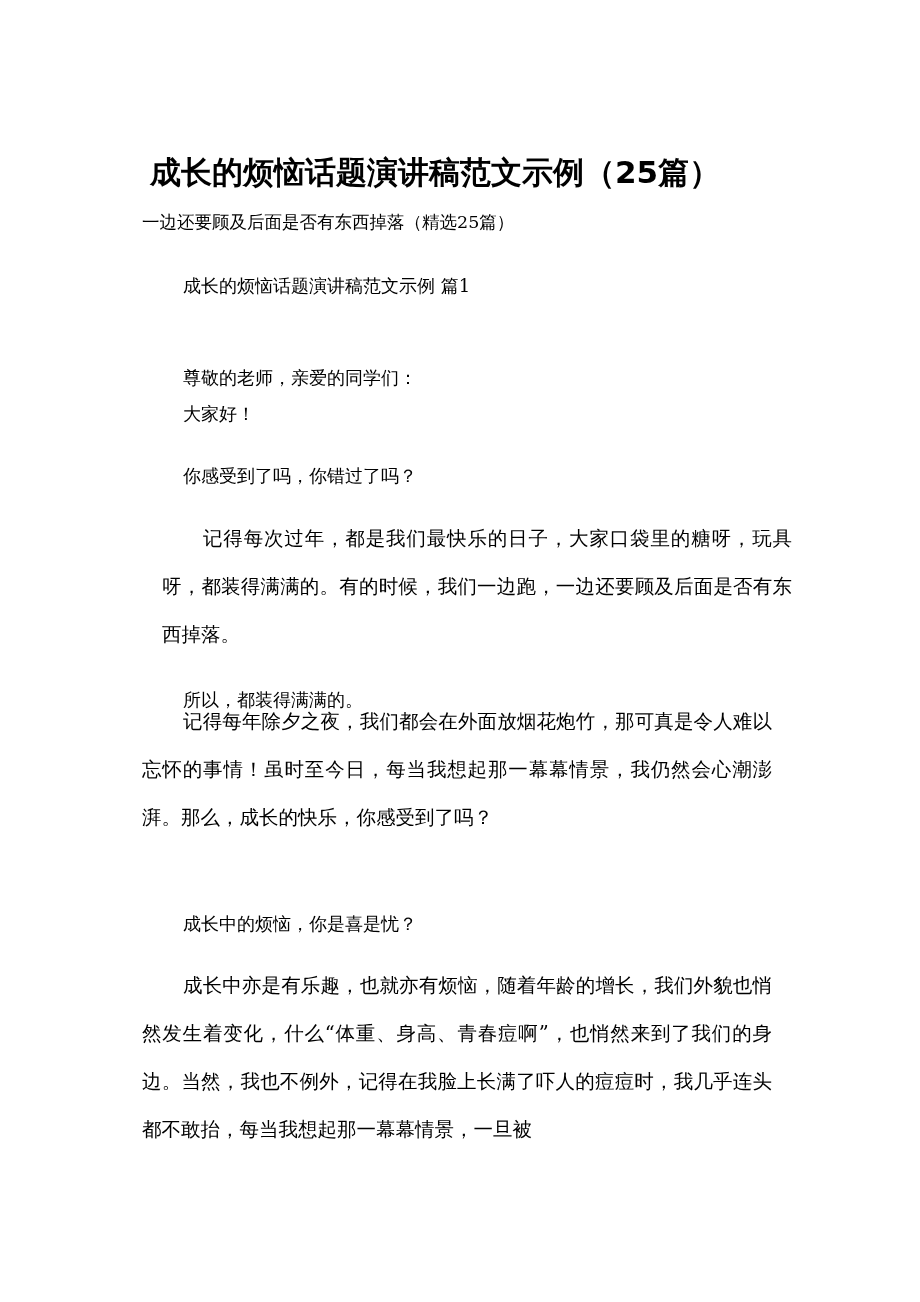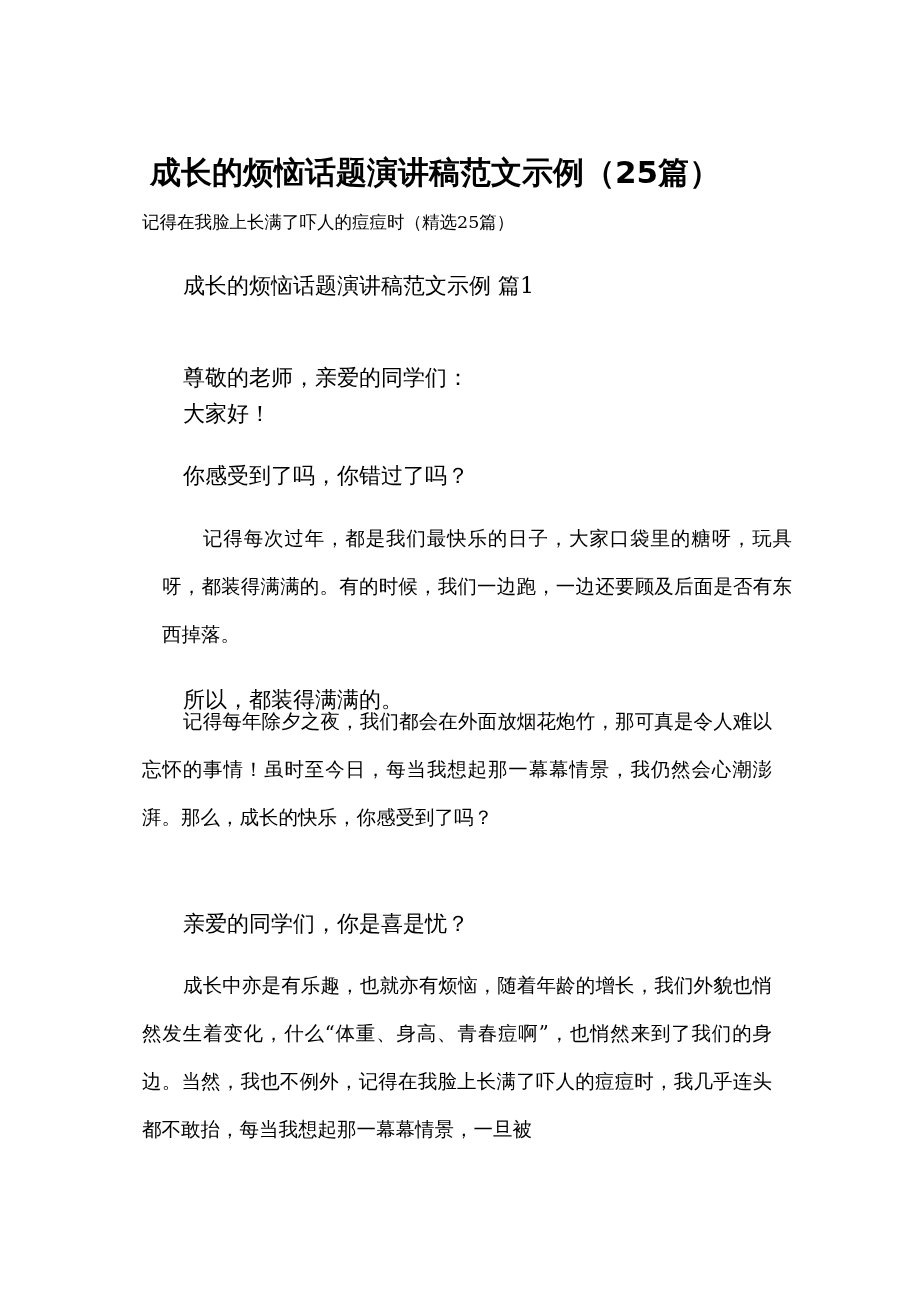--- a/index.html
+++ b/index.html
@@ -6,32 +6,32 @@
   body { width: 920px; height: 1302px; position: relative; overflow: hidden;
          font-family: "DejaVu Serif", "Liberation Serif", serif; color: #000; }
   .page { position: absolute; left: 0; top: 0; width: 920px; height: 1302px; background: #fff; }
   .title { position: absolute; left: 150px; top: 150px; width: 640px; font-size: 31px;
            font-weight: bold; letter-spacing: 0px; white-space: nowrap; line-height: 44px;
            font-family: "DejaVu Sans", "Liberation Sans", sans-serif; }
   .subtitle { position: absolute; left: 142px; top: 208px; font-size: 17.5px; white-space: nowrap; line-height: 28px; }
   .para { position: absolute; left: 142px; width: 630px; font-size: 19.5px; line-height: 48px;
           text-align: justify; text-align-last: left; }
   .para.indent { text-indent: 41px; }
-  .line { position: absolute; left: 142px; font-size: 22px; line-height: 32px; white-space: nowrap; }
+  .line { position: absolute; left: 142px; font-size: 18px; line-height: 32px; white-space: nowrap; }
 </style>
 </head>
 <body>
 
 <div class="page">
   <div class="title">成长的烦恼话题演讲稿范文示例（25篇）</div>
-  <div class="subtitle">记得在我脸上长满了吓人的痘痘时（精选25篇）</div>
+  <div class="subtitle">一边还要顾及后面是否有东西掉落（精选25篇）</div>
 
   <div class="line" style="left:183px; top:270px;">成长的烦恼话题演讲稿范文示例 篇1</div>
   <div class="line" style="left:183px; top:362px;">尊敬的老师，亲爱的同学们：</div>
   <div class="line" style="left:183px; top:398px;">大家好！</div>
   <div class="line" style="left:183px; top:460px;">你感受到了吗，你错过了吗？</div>
 
   <div class="para indent" style="top:515px;margin-left:20px;">记得每次过年，都是我们最快乐的日子，大家口袋里的糖呀，玩具呀，都装得满满的。有的时候，我们一边跑，一边还要顾及后面是否有东西掉落。</div>
   <div class="line" style="left:183px; top:684px;">所以，都装得满满的。</div>
   <div class="para indent" style="top:698px;">记得每年除夕之夜，我们都会在外面放烟花炮竹，那可真是令人难以忘怀的事情！虽时至今日，每当我想起那一幕幕情景，我仍然会心潮澎湃。那么，成长的快乐，你感受到了吗？</div>
-  <div class="line" style="left:183px; top:908px;">亲爱的同学们，你是喜是忧？</div>
+  <div class="line" style="left:183px; top:908px;">成长中的烦恼，你是喜是忧？</div>
   <div class="para indent" style="top:962px;">成长中亦是有乐趣，也就亦有烦恼，随着年龄的增长，我们外貌也悄然发生着变化，什么“体重、身高、青春痘啊”，也悄然来到了我们的身边。当然，我也不例外，记得在我脸上长满了吓人的痘痘时，我几乎连头都不敢抬，每当我想起那一幕幕情景，一旦被</div>
 </div>
 
 </body></html>

